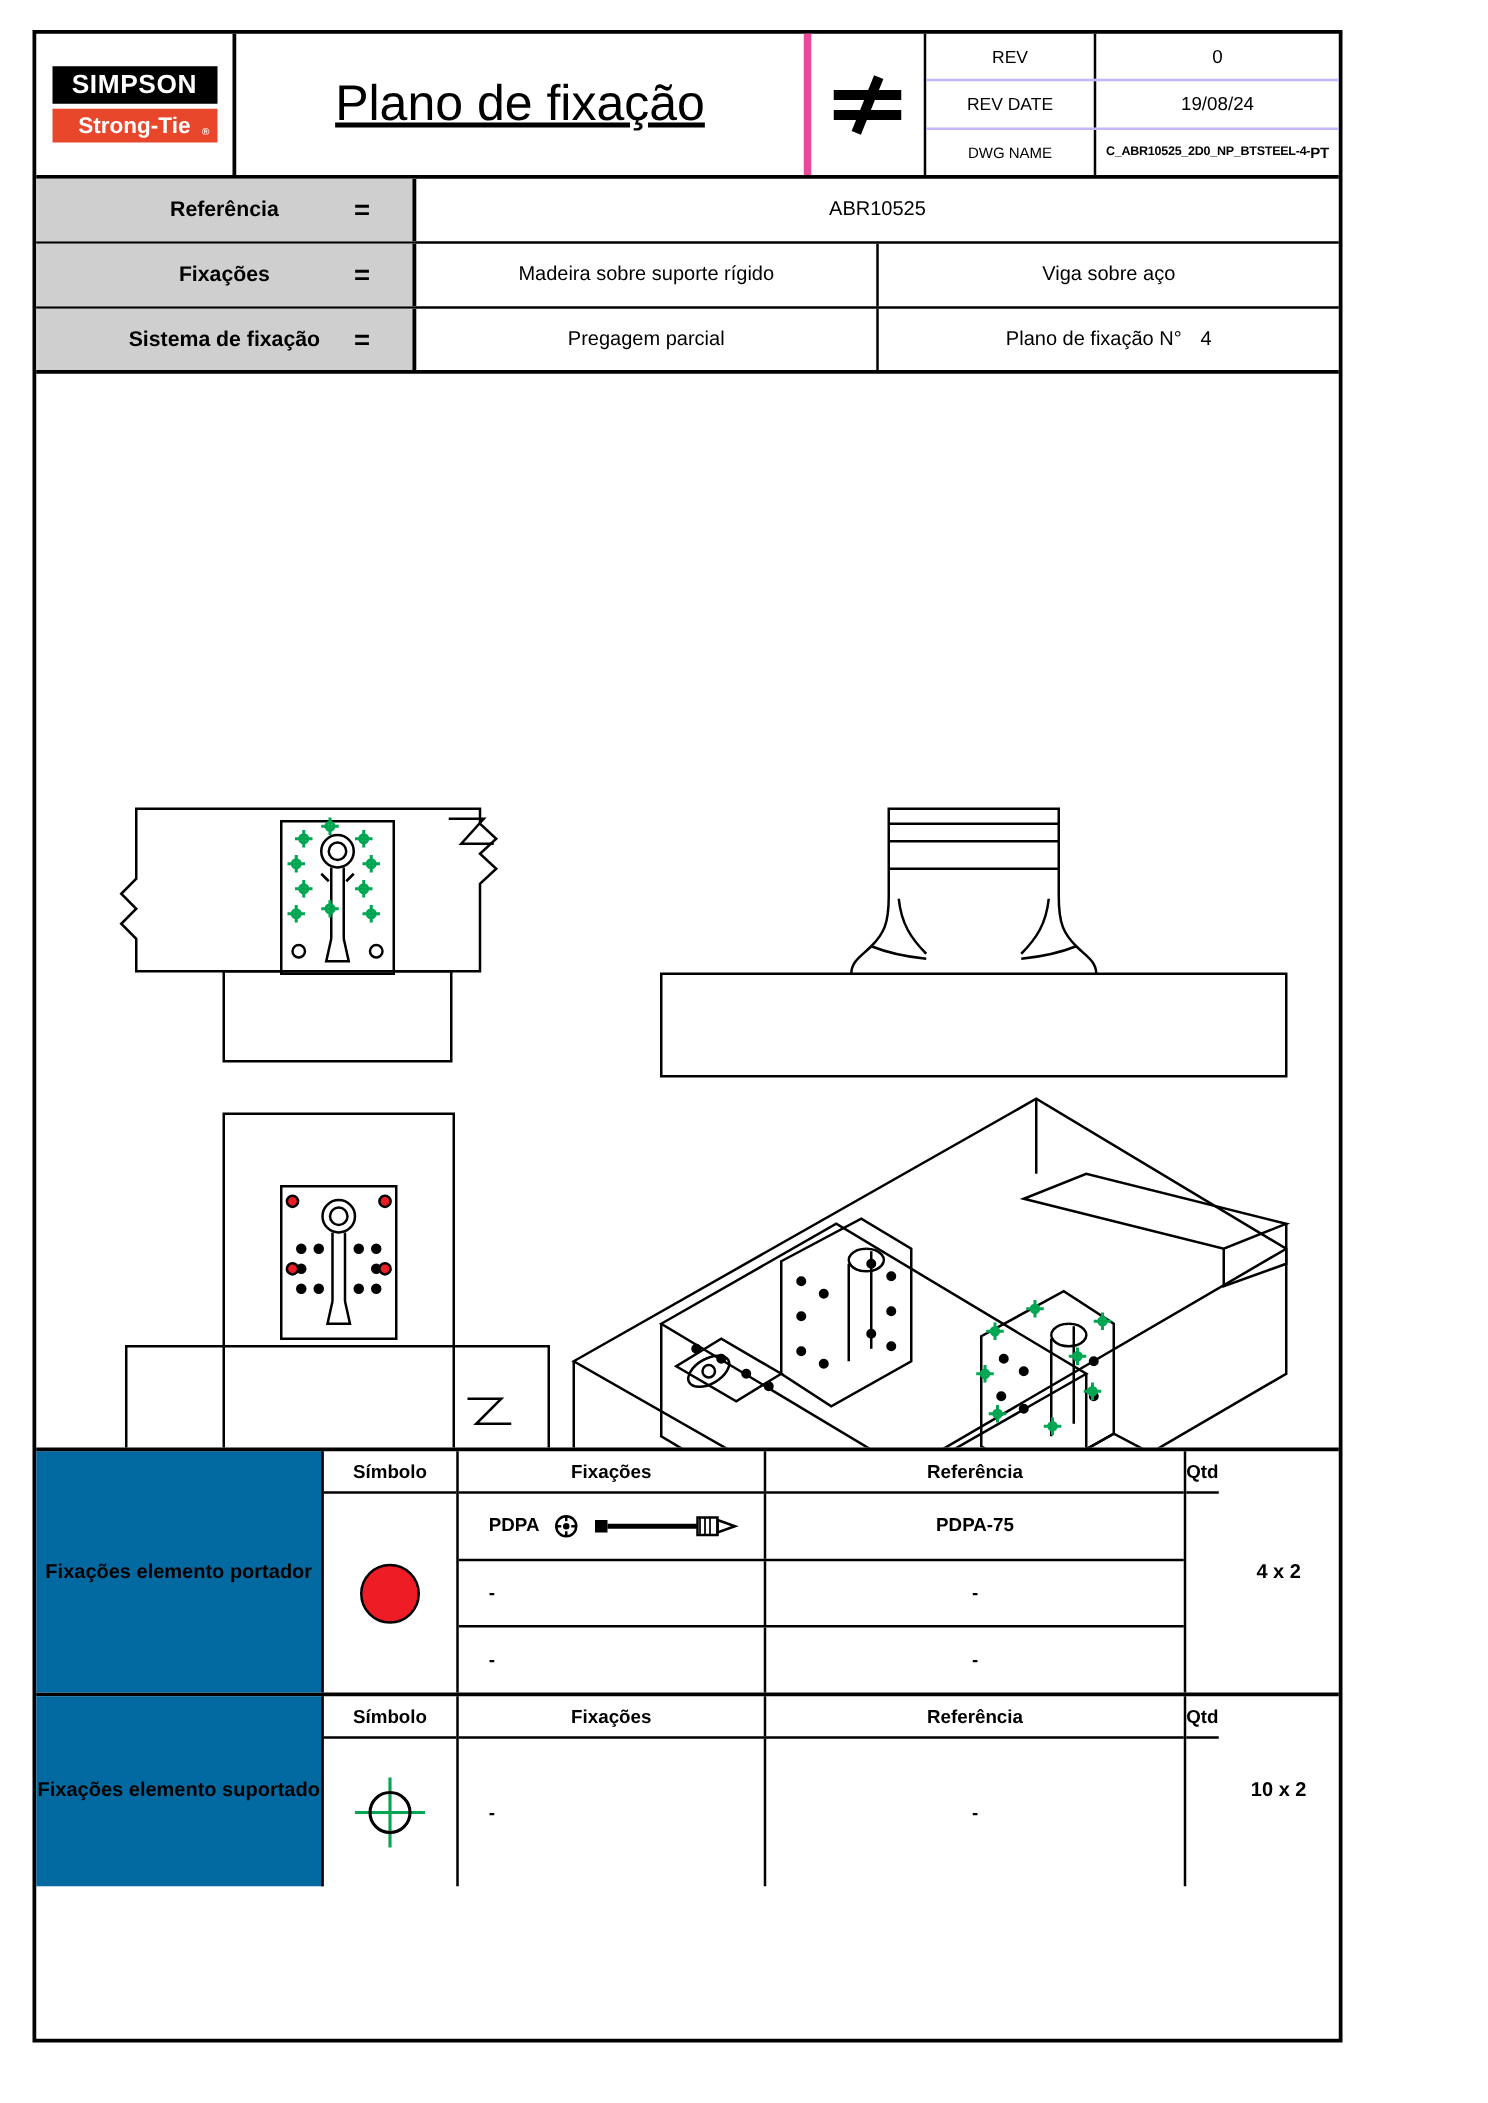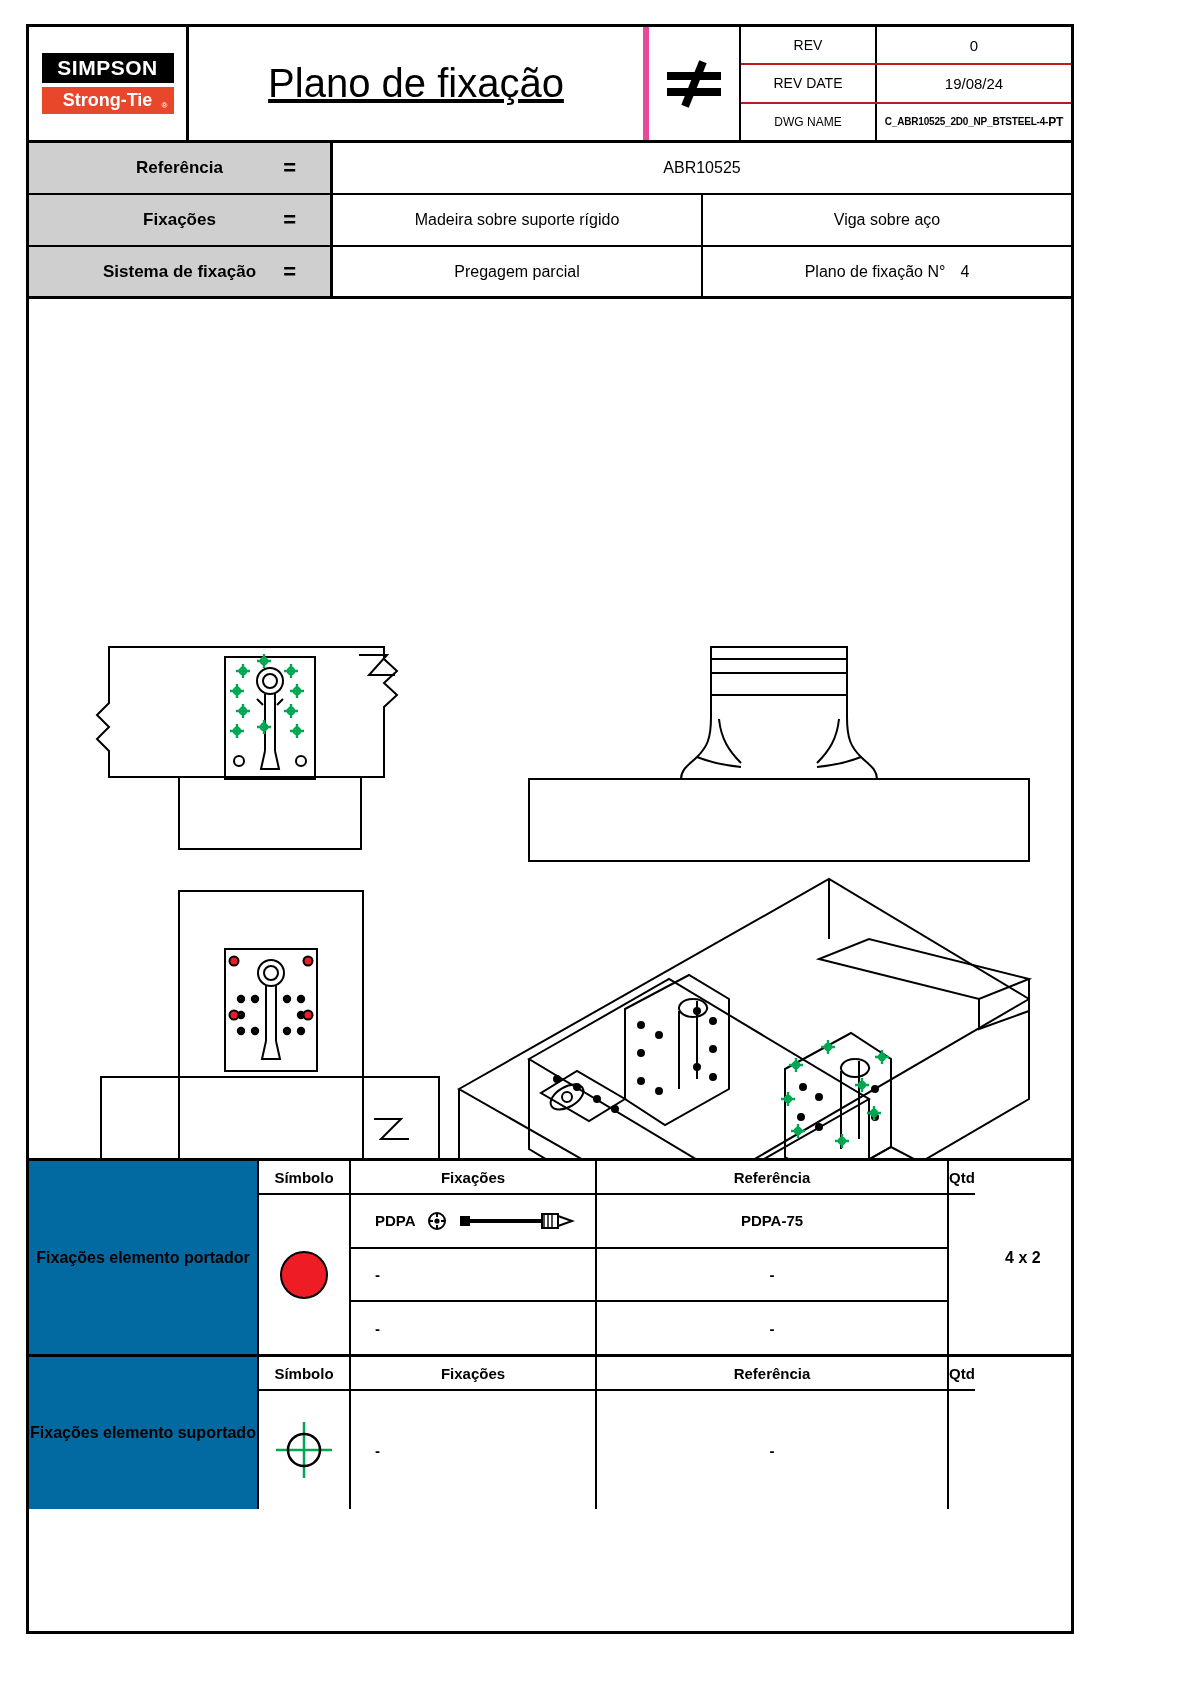--- a/index.html
+++ b/index.html
@@ -9,21 +9,21 @@
 
   
   .header{display:flex;height:116px;border-bottom:3px solid #000;box-sizing:border-box;}
   .logo-cell{width:160px;border-right:3px solid #000;box-sizing:border-box;display:flex;flex-direction:column;justify-content:center;align-items:center;padding:6px 4px;}
   .logo-top{background:#000;color:#fff;font-weight:bold;font-size:21px;letter-spacing:.5px;padding:3px 10px;width:132px;text-align:center;box-sizing:border-box;}
   .logo-bot{background:#e8472b;color:#fff;font-weight:bold;font-size:18px;padding:3px 10px;margin-top:4px;width:132px;text-align:center;box-sizing:border-box;position:relative;}
   .logo-bot sup{font-size:8px;position:absolute;right:6px;bottom:4px;}
   .title-cell{flex:1;display:flex;align-items:center;justify-content:center;border-right:6px solid #ec4899;box-sizing:border-box;}
   .title-cell span{font-size:40px;text-decoration:underline;}
   .meta{width:330px;display:flex;flex-direction:column;box-sizing:border-box;}
-  .meta-row{display:flex;flex:1;border-bottom:2px solid #b91c1c;box-sizing:border-box;}
+  .meta-row{display:flex;flex:1;border-bottom:2px solid #c4b5fd;box-sizing:border-box;}
   .meta-row:last-child{border-bottom:none;}
   .meta-lbl{width:136px;border-right:2px solid #000;display:flex;align-items:center;justify-content:center;box-sizing:border-box;font-size:14px;}
   .meta-val{flex:1;display:flex;align-items:center;justify-content:center;font-size:15px;box-sizing:border-box;}
   .meta-left{display:flex;flex-direction:column;width:92px;}
   .dwgname{font-size:10px;font-weight:bold;letter-spacing:-.2px;}
   .dwgname .pt{font-size:12px;}
   .meta-lbl.small{font-size:12px;}
 
   
   .inforow{display:flex;height:52px;border-bottom:2px solid #000;box-sizing:border-box;}
@@ -36,21 +36,21 @@
 
   
   .drawing{height:862px;border-bottom:3px solid #000;position:relative;box-sizing:border-box;overflow:hidden;}
   .drawing svg{position:absolute;left:0;top:0;}
 
   
   .legend{box-sizing:border-box;}
   .lg-block{display:flex;border-bottom:3px solid #000;box-sizing:border-box;}
   .lg-block:last-child{border-bottom:none;}
   .lg-name{width:230px;background:#0369a1;border-right:2px solid #000;display:flex;align-items:center;justify-content:center;text-align:center;font-weight:bold;font-size:16px;line-height:1.35;box-sizing:border-box;}
-  .lg-sym{width:92px;border-right:2px solid #000;display:flex;flex-direction:column;box-sizing:border-box;}
+  .lg-sym{width:108px;border-right:2px solid #000;display:flex;flex-direction:column;box-sizing:border-box;}
   .lg-symhead{height:34px;display:flex;align-items:center;justify-content:center;font-weight:bold;font-size:15px;border-bottom:2px solid #000;box-sizing:border-box;}
   .lg-symbody{flex:1;display:flex;align-items:center;justify-content:center;}
   .lg-mid{flex:1;display:flex;flex-direction:column;box-sizing:border-box;}
   .lg-midhead{height:34px;display:flex;border-bottom:2px solid #000;box-sizing:border-box;}
   .lg-h-fix{width:246px;border-right:2px solid #000;display:flex;align-items:center;justify-content:center;font-weight:bold;font-size:15px;box-sizing:border-box;}
   .lg-h-ref{flex:1;display:flex;align-items:center;justify-content:center;font-weight:bold;font-size:15px;box-sizing:border-box;}
   .lg-r{display:flex;border-bottom:2px solid #000;box-sizing:border-box;}
   .lg-r:last-child{border-bottom:none;}
   .lg-c-fix{width:246px;border-right:2px solid #000;display:flex;align-items:center;gap:10px;padding-left:24px;font-weight:bold;font-size:15px;box-sizing:border-box;}
   .lg-c-ref{flex:1;display:flex;align-items:center;justify-content:center;font-weight:bold;font-size:15px;box-sizing:border-box;}
@@ -415,19 +415,20 @@
           <div class="lg-h-fix">Fixações</div>
           <div class="lg-h-ref">Referência</div>
         </div>
         <div class="lg-r" style="flex:1;border-bottom:none;">
           <div class="lg-c-fix">-</div>
           <div class="lg-c-ref">-</div>
         </div>
       </div>
       <div class="lg-qtd">
         <div class="lg-qtdhead">Qtd</div>
+        <div class="lg-qtdbody">10 x 2</div>
       </div>
     </div>
 
   </div>
 
  </div>
 </div>
 
 </body></html>

